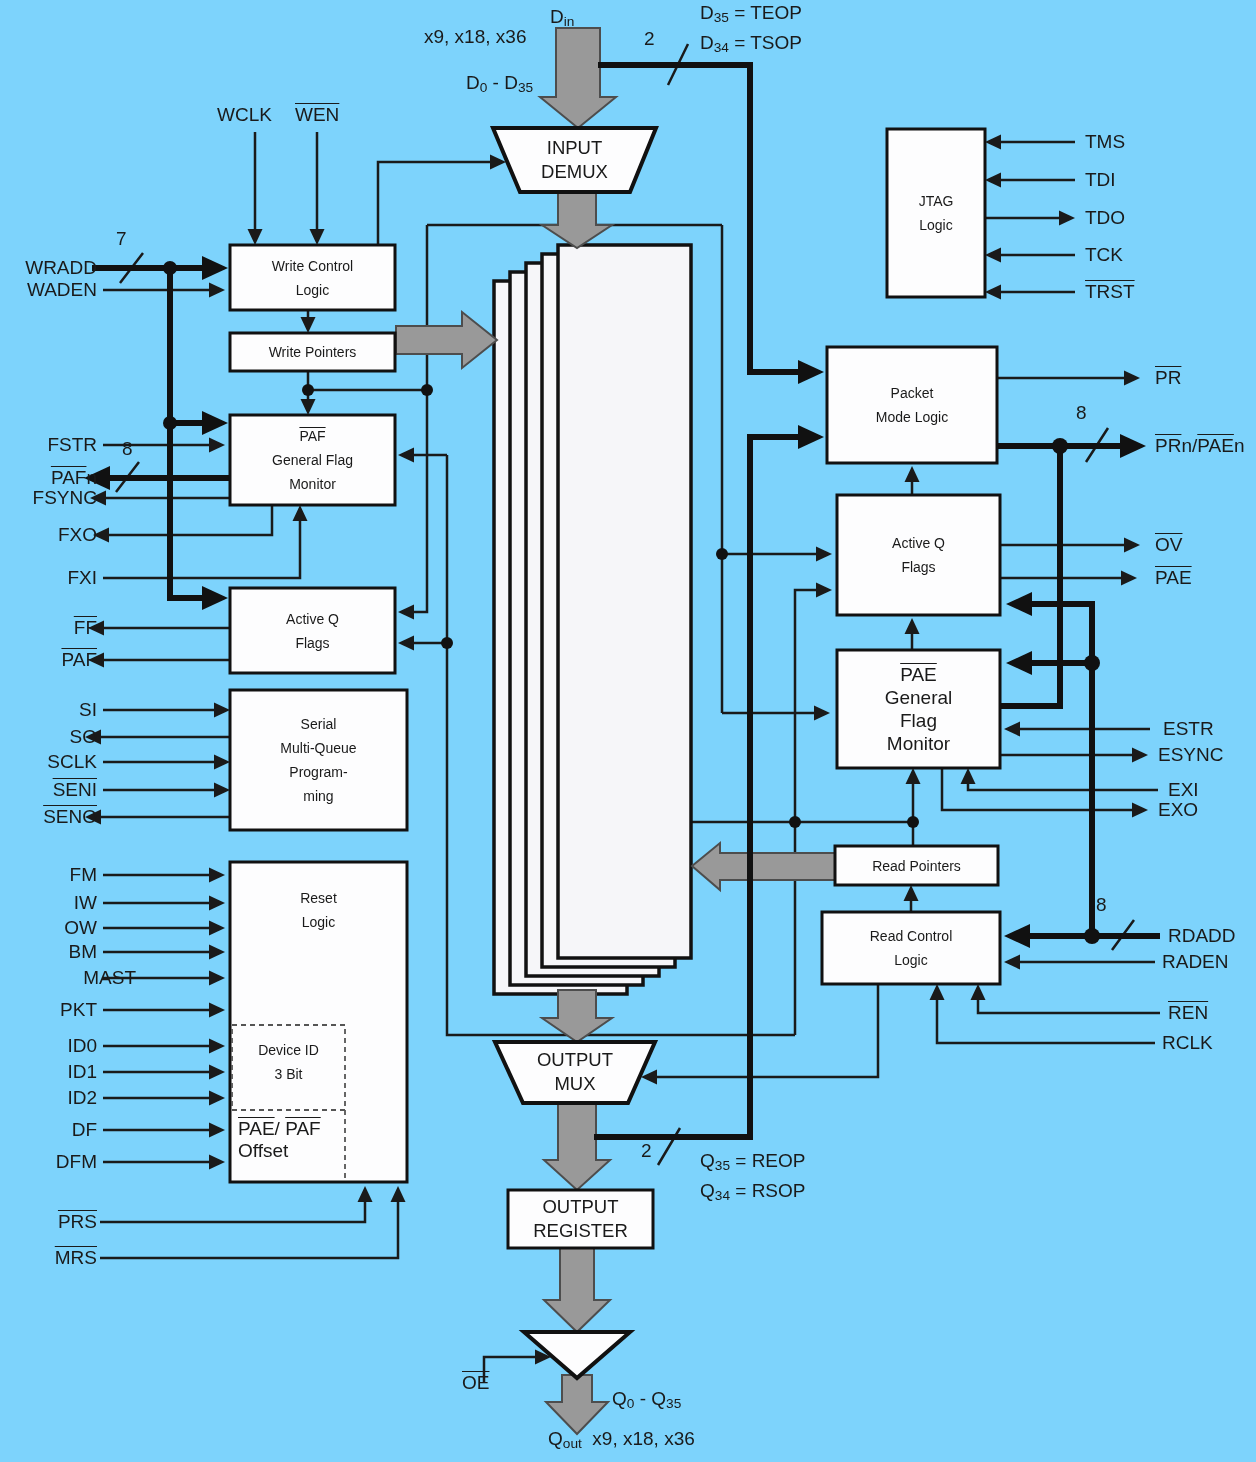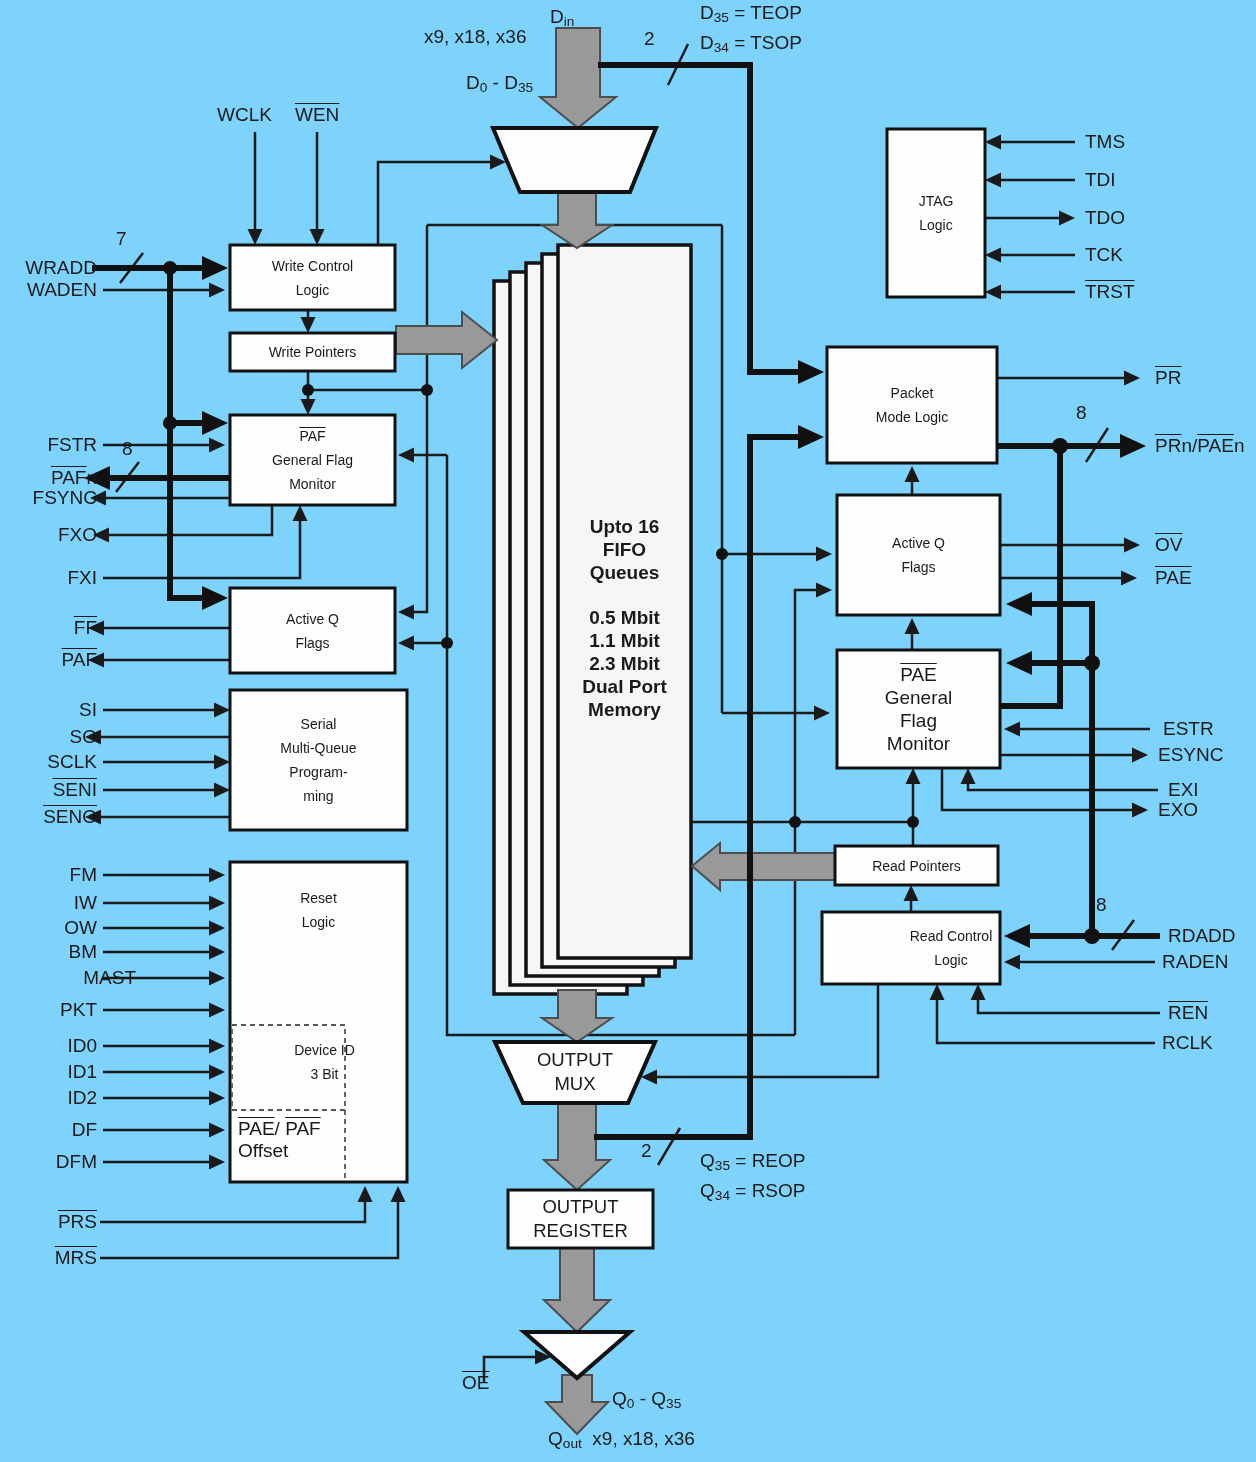--- a/index.html
+++ b/index.html
@@ -231,20 +231,24 @@
 <div class="lbl" style="left:1168px;top:1002px;"><span class="ov">REN</span></div>
 <div class="lbl" style="left:1162px;top:1032px;">RCLK</div>
 
 <div class="slashnum" style="left:641px;top:1140px;">2</div>
 <div class="lbl" style="left:700px;top:1150px;"><span>Q</span><sub class="sb">35</sub><span> = REOP</span></div>
 <div class="lbl" style="left:700px;top:1180px;"><span>Q</span><sub class="sb">34</sub><span> = RSOP</span></div>
 <div class="lbl" style="left:462px;top:1372px;"><span class="ov">OE</span></div>
 <div class="lbl" style="left:612px;top:1388px;"><span>Q</span><sub class="sb">0</sub><span> - Q</span><sub class="sb">35</sub></div>
 <div class="lbl" style="left:548px;top:1428px;"><span>Q</span><sub class="sb">out</sub>&nbsp;&nbsp;<span>x9, x18, x36</span></div>
 
+<div class="boxtxt" style="left:493px;top:133px;width:163px;height:54px;font-size:18.5px;line-height:24px;">
+  <span>INPUT</span>
+      <span>DEMUX</span>
+</div>
 <div class="boxtxt" style="left:230px;top:245px;width:165px;height:65px;">
   <span>Write Control</span>
       <span>Logic</span>
 </div>
 <div class="boxtxt" style="left:230px;top:333px;width:165px;height:38px;">
   <span>Write Pointers</span>
 </div>
 <div class="boxtxt" style="left:230px;top:415px;width:165px;height:90px;">
   <span class="ov">PAF</span>
   <span>General Flag</span>
@@ -257,37 +261,27 @@
 <div class="boxtxt" style="left:230px;top:690px;width:177px;height:140px;">
   <span>Serial</span>
   <span>Multi-Queue</span>
   <span>Program-</span>
   <span>ming</span>
 </div>
 <div class="boxtxt" style="left:230px;top:880px;width:177px;height:60px;">
   <span>Reset</span>
       <span>Logic</span>
 </div>
-<div class="boxtxt" style="left:232px;top:1032px;width:113px;height:60px;padding-left:36px;">
+<div class="boxtxt" style="left:232px;top:1032px;width:113px;height:60px;">
   <span>Device ID</span>
       <span>3 Bit</span>
 </div>
 <div class="lbl" style="left:238px;top:1118px;">
   <span class="ov">PAE</span><span>/ </span><span class="ov">PAF</span><br>
   <span>Offset</span>
-</div>
-<div class="boxtxt memtxt" style="left:560px;top:508px;width:129px;height:220px;font-size:19px;line-height:23px;">
-  <span>Upto 16</span>
-  <span>FIFO</span>
-  <span>Queues</span>
-  <span class="memgap">0.5 Mbit</span>
-  <span>1.1 Mbit</span>
-  <span>2.3 Mbit</span>
-  <span>Dual Port</span>
-  <span>Memory</span>
 </div>
 <div class="boxtxt" style="left:887px;top:129px;width:98px;height:168px;">
   <span>JTAG</span>
       <span>Logic</span>
 </div>
 <div class="boxtxt" style="left:827px;top:347px;width:170px;height:116px;">
   <span>Packet</span>
       <span>Mode Logic</span>
 </div>
 <div class="boxtxt" style="left:837px;top:495px;width:163px;height:120px;">
@@ -296,21 +290,21 @@
 </div>
 <div class="boxtxt" style="left:837px;top:650px;width:163px;height:118px;font-size:19px;line-height:23px;">
   <span class="ov">PAE</span>
   <span>General</span>
   <span>Flag</span>
   <span>Monitor</span>
 </div>
 <div class="boxtxt" style="left:835px;top:846px;width:163px;height:39px;">
   <span>Read Pointers</span>
 </div>
-<div class="boxtxt" style="left:872px;top:912px;width:158px;height:72px;">
+<div class="boxtxt" style="left:832px;top:912px;width:158px;height:72px;">
   <span>Read Control</span>
       <span>Logic</span>
 </div>
 <div class="boxtxt" style="left:495px;top:1047px;width:160px;height:50px;font-size:18.5px;line-height:24px;">
   <span>OUTPUT</span>
       <span>MUX</span>
 </div>
 <div class="boxtxt" style="left:508px;top:1190px;width:145px;height:58px;font-size:18.5px;line-height:24px;">
   <span>OUTPUT</span>
       <span>REGISTER</span>

